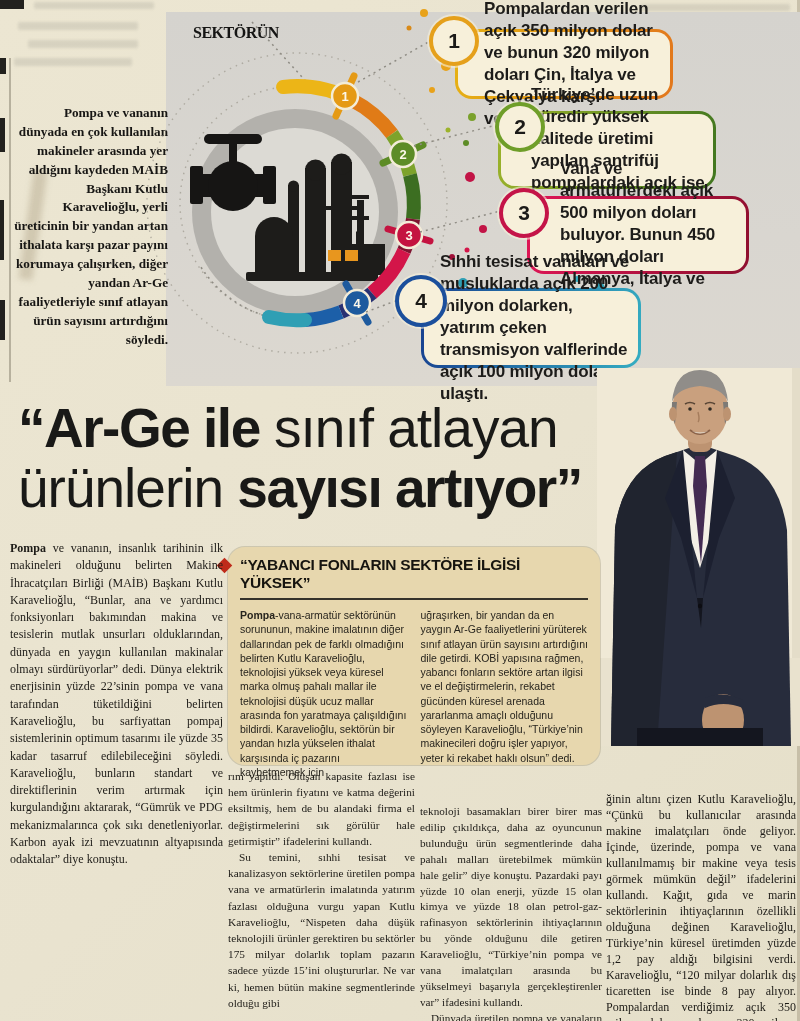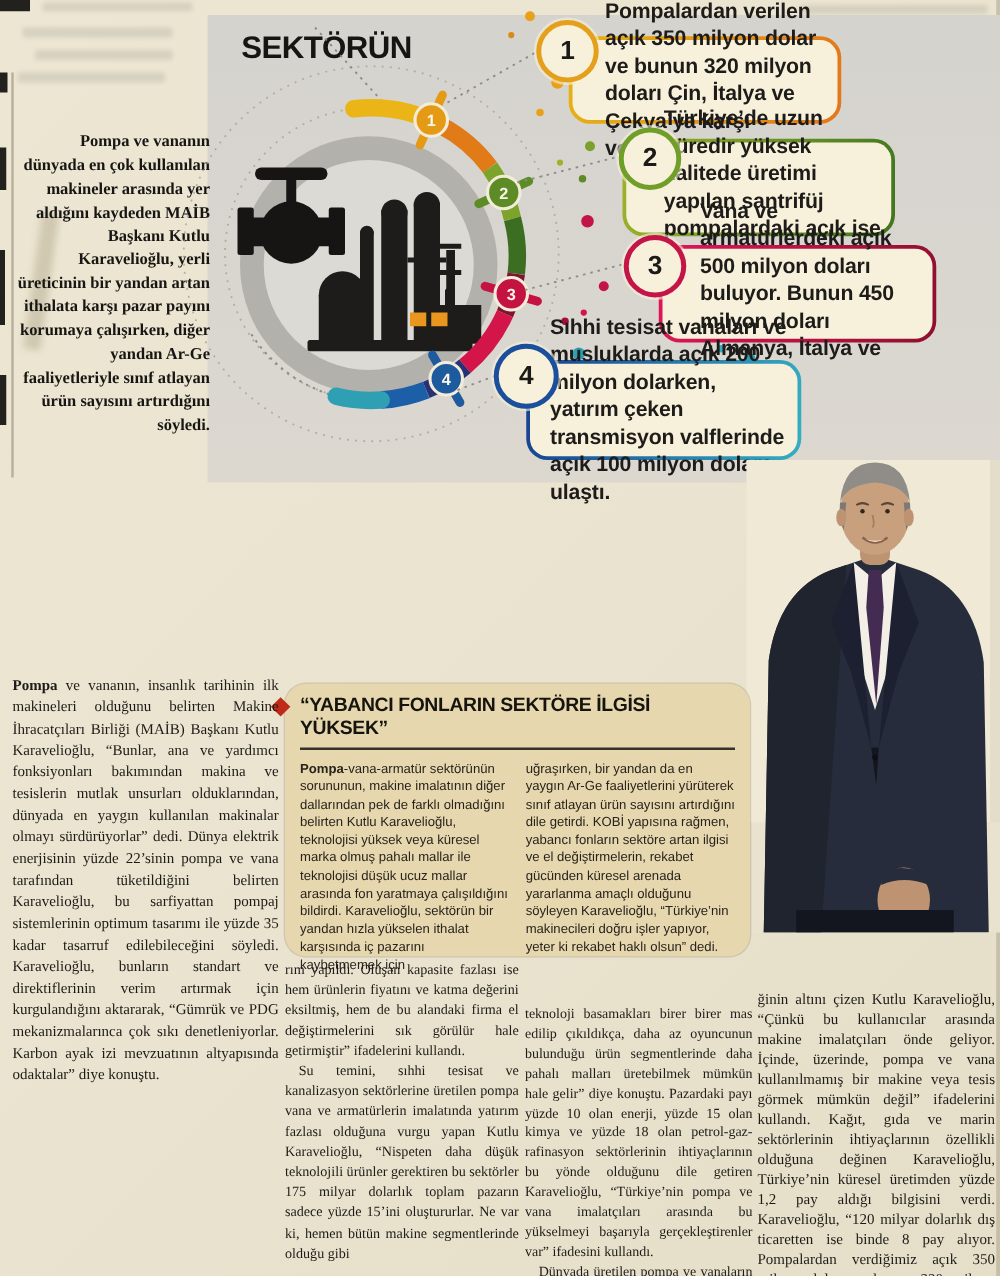--- a/index.html
+++ b/index.html
@@ -1,20 +1,20 @@
 <!DOCTYPE html>
 <html lang="tr"><head>
 <meta charset="utf-8">
 <style>
   html,body{margin:0;padding:0;}
   body{width:800px;height:1021px;overflow:hidden;background:#b9b4a4;}
   .page{position:relative;width:800px;height:1021px;background:linear-gradient(135deg,#ece6d2 0%,#e9e3cf 55%,#e5dfc9 100%);overflow:hidden;font-family:"Liberation Serif",serif;}
   
   .top-panel{position:absolute;left:166px;top:12px;width:634px;height:374px;background:linear-gradient(180deg,#d5d3ce 0%,#d9d6d0 60%,#dcd8d0 100%);}
-  .kicker{position:absolute;left:193px;top:24px;font-family:Liberation Sans, sans-serif;font-weight:800;font-size:25px;line-height:1.12;letter-spacing:-.5px;color:#151514;}
+  .kicker{position:absolute;left:193px;top:24px;font-family:Liberation Serif, serif;font-weight:800;font-size:16px;line-height:1.12;letter-spacing:-.5px;color:#151514;}
   .sidebar{position:absolute;left:14px;top:104px;width:154px;text-align:right;font-weight:700;font-size:13.2px;line-height:1.43;color:#171614;}
   .info-svg{position:absolute;left:0;top:0;width:800px;height:390px;}
   
   .bubble{position:absolute;border-radius:17px;padding:3px;}
   .bubble .inner{background:#f7f0da;border-radius:14px;height:100%;display:flex;align-items:center;box-sizing:border-box;}
   .bubble .txt{font-family:"Liberation Sans",sans-serif;font-weight:700;font-size:17px;line-height:1.3;letter-spacing:-.15px;color:#1d1c1a;}
   .b1{left:455px;top:29px;width:212px;height:64px;background:linear-gradient(100deg,#e6b214,#e2771c);}
   .b1 .inner{padding:5px 8px 5px 26px;}
   .b2{left:498px;top:111px;width:212px;height:72px;background:linear-gradient(100deg,#9cb32b,#41761f);}
   .b2 .inner{padding:5px 8px 5px 30px;}
@@ -199,20 +199,24 @@
   <div class="bubble b4">
     <div class="inner">
         <div class="txt">Sıhhi tesisat vanaları ve musluklarda açık 200 milyon dolarken, yatırım çeken transmisyon valflerinde açık 100 milyon dolara ulaştı.</div>
       </div>
   </div>
   <div class="numc n1">1</div>
   <div class="numc n2">2</div>
   <div class="numc n3">3</div>
   <div class="numc n4">4</div>
 
+  <div class="headline">
+    <div><span class="hl-b">“Ar-Ge ile</span><span class="hl-l"> sınıf atlayan</span></div>
+    <div><span class="hl-l">ürünlerin </span><span class="hl-b">sayısı artıyor”</span></div>
+  </div>
 
   <div class="photo">
     <svg viewBox="0 0 203 378" width="203" height="378">
       <rect x="0" y="0" width="203" height="378" fill="#f0e9d6"></rect>
       <rect x="195" y="0" width="8" height="378" fill="#e4ddc9"></rect>
       <rect x="0" y="290" width="203" height="88" fill="#e9e2ce"></rect>
 
       <path d="M14 378 L18 160 Q26 104 68 88 L92 80 L114 80 L138 88 Q182 104 190 162 L194 378 Z" fill="#272c3c"></path>
       <path d="M14 378 L18 160 Q26 104 68 88 L80 84 L60 378 Z" fill="#20242f"></path>
 

